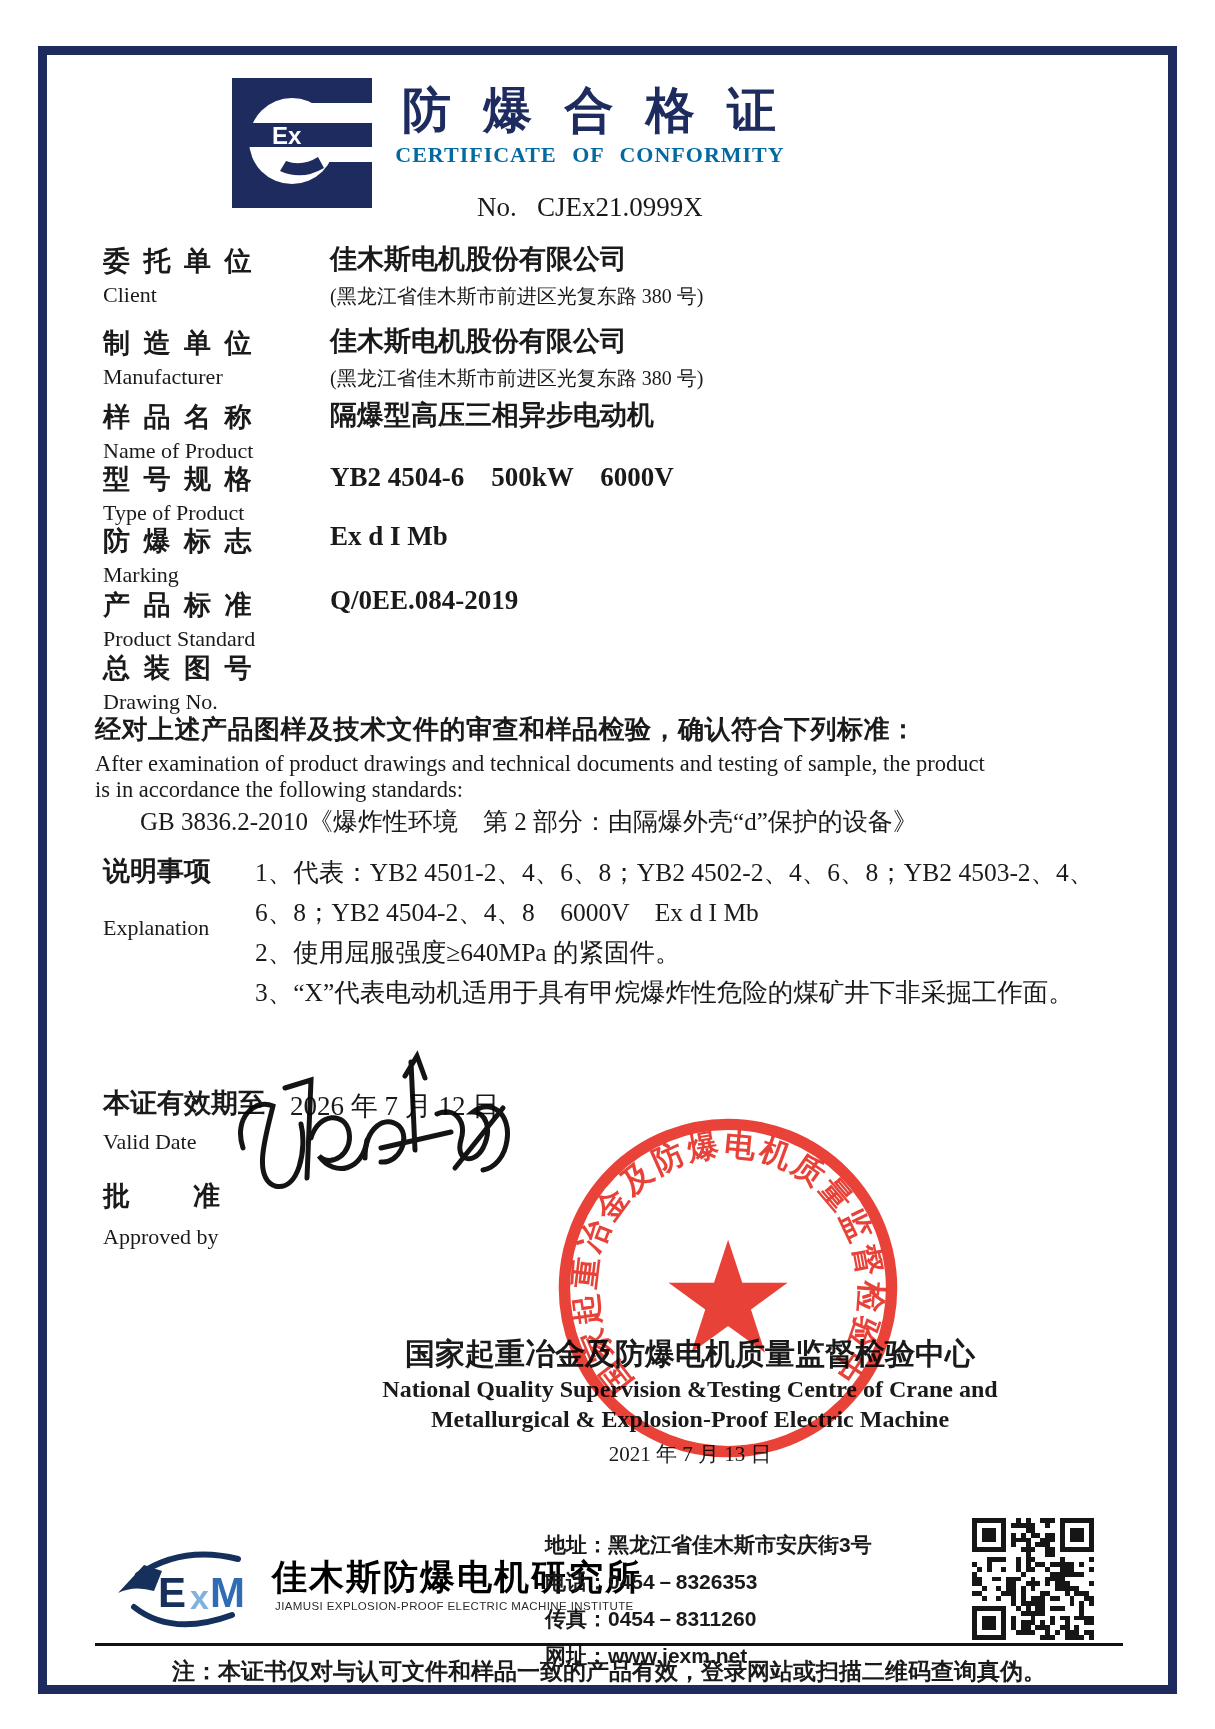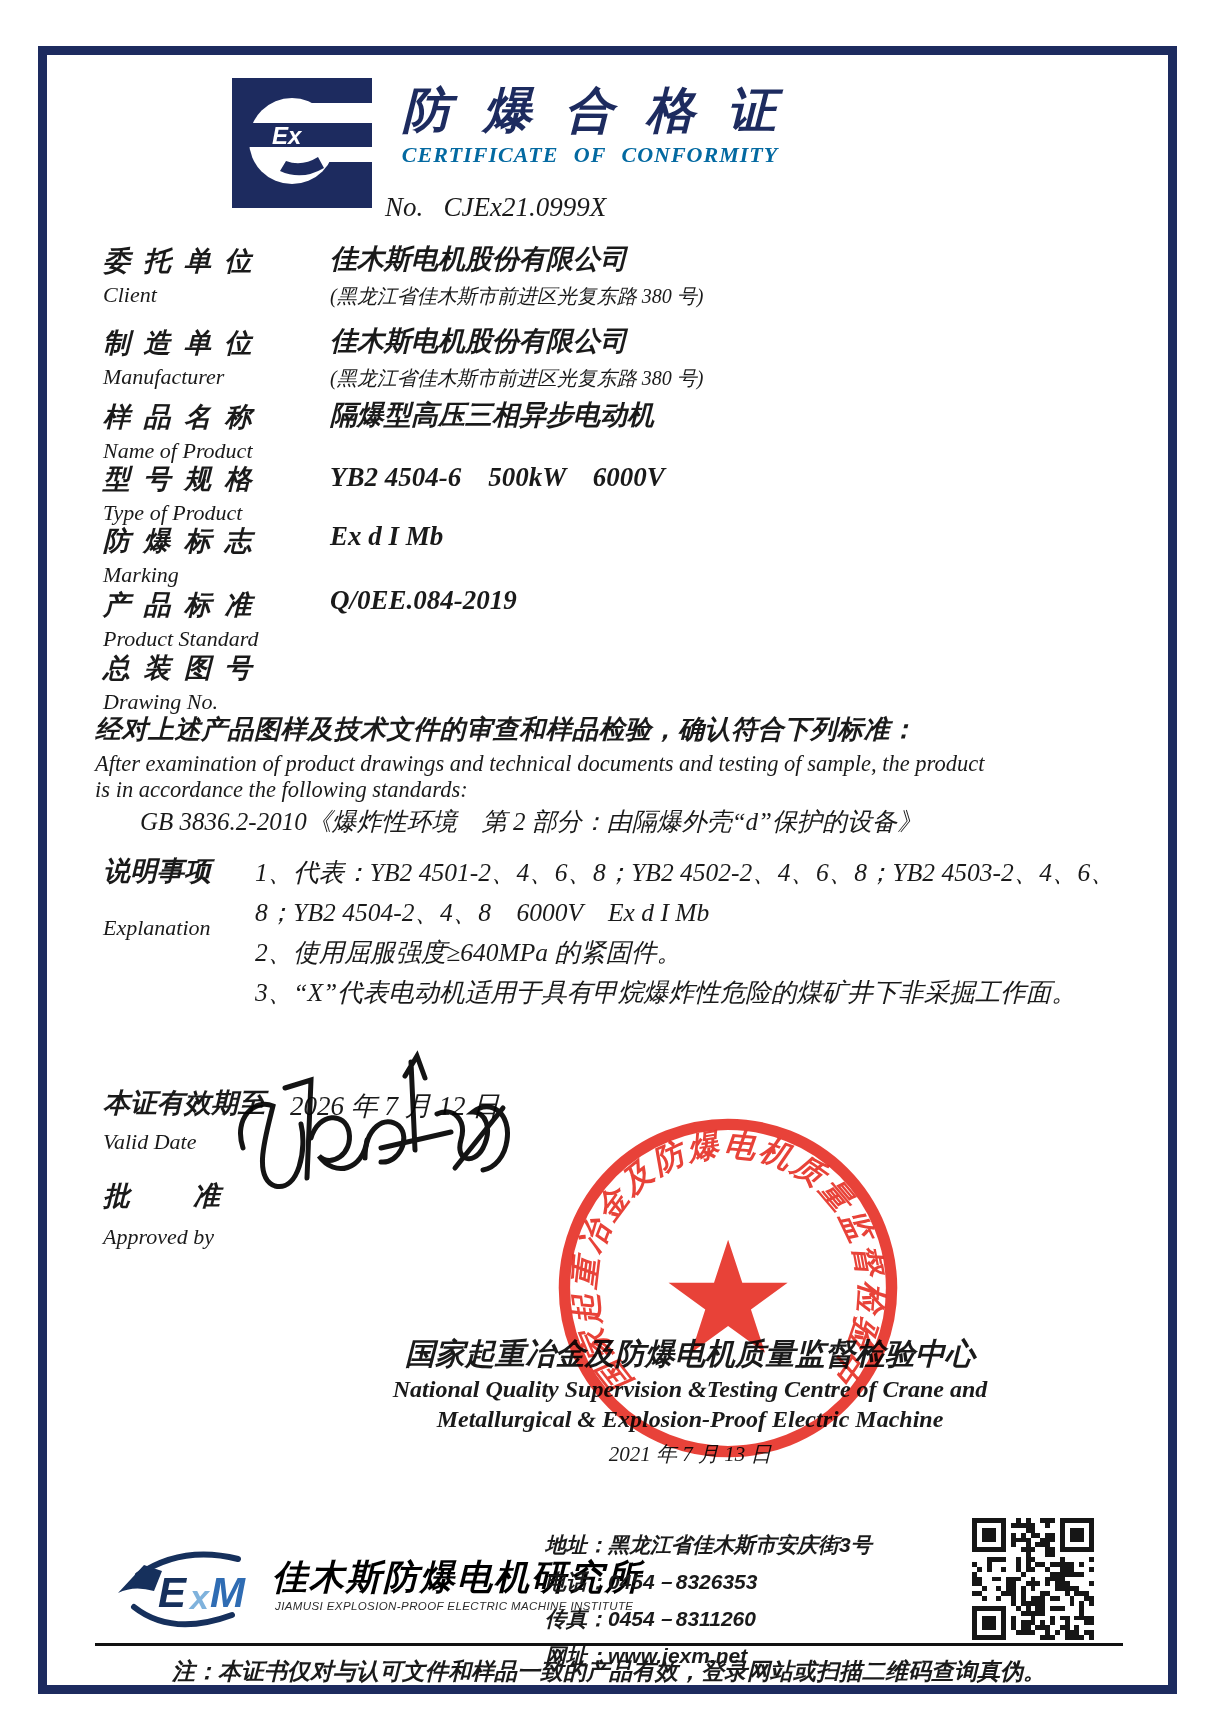--- a/index.html
+++ b/index.html
@@ -1,32 +1,32 @@
 <!DOCTYPE html>
 <html><head>
 <meta charset="utf-8">
 <style>
   html,body{margin:0;padding:0;background:#ffffff;}
   .page{
     position:relative; width:1215px; height:1729px; background:#ffffff;
-    font-family:"Liberation Serif","DejaVu Serif",serif; color:#1a1a1a; overflow:hidden;font-style:italic;
+    font-family:"Liberation Serif","DejaVu Serif",serif; color:#1a1a1a; overflow:hidden;
   }
   .frame{
     position:absolute; left:38px; top:46px; width:1139px; height:1648px;
     border:9px solid #1d2b5f; box-sizing:border-box;
   }
   .abs{position:absolute;}
   .hei{font-family:"Liberation Sans","DejaVu Sans",sans-serif;}
   .song{font-family:"Liberation Serif","DejaVu Serif",serif;}
 
   .cert-title{left:385px; top:78px; width:410px; text-align:center; font-size:49px; font-weight:bold;
     color:#1d2b5f; word-spacing:16px; letter-spacing:2px;}
   .cert-subtitle{left:385px; top:142px; width:410px; text-align:center; font-size:22px; font-weight:bold;
     color:#0369a1; word-spacing:9px; letter-spacing:1px;}
-  .cert-no{left:385px; top:192px; width:410px; font-size:27px; white-space:pre-wrap;}
+  .cert-no{left:385px; top:192px; width:410px; text-align:center; font-size:27px; white-space:pre-wrap;}
 
   .f-label-cn{font-size:27px; font-weight:bold; letter-spacing:3px; white-space:pre-wrap;}
   .f-label-en{font-size:22px; margin-top:3px;}
   .f-value{font-size:27px; font-weight:600; white-space:pre-wrap;}
   .f-note{font-size:20px; margin-top:6px; white-space:pre-wrap;}
   .label-col{left:103px; width:230px;}
   .value-col{left:330px; width:800px;}
 
   .para-cn{font-size:26px; font-weight:bold; letter-spacing:0.5px;}
   .para-en{font-size:22.5px; line-height:26px; margin-top:4px;}

